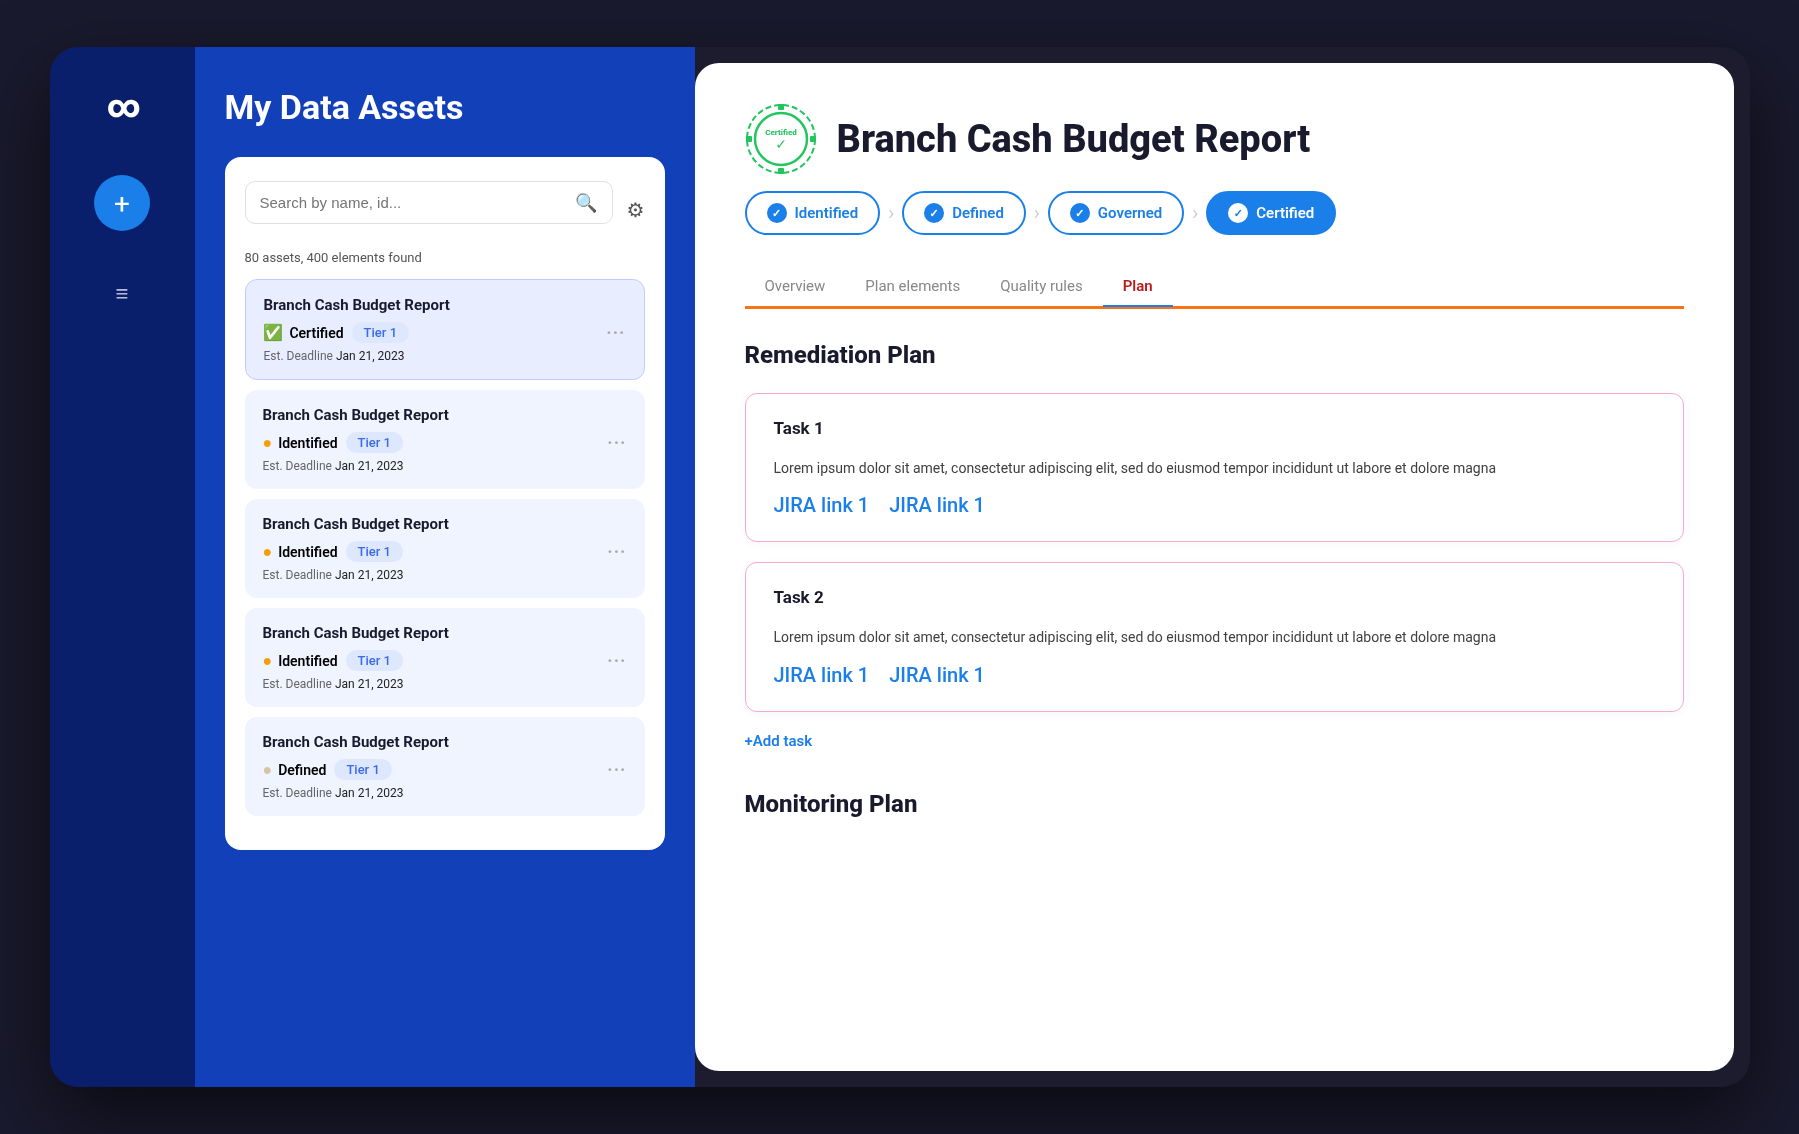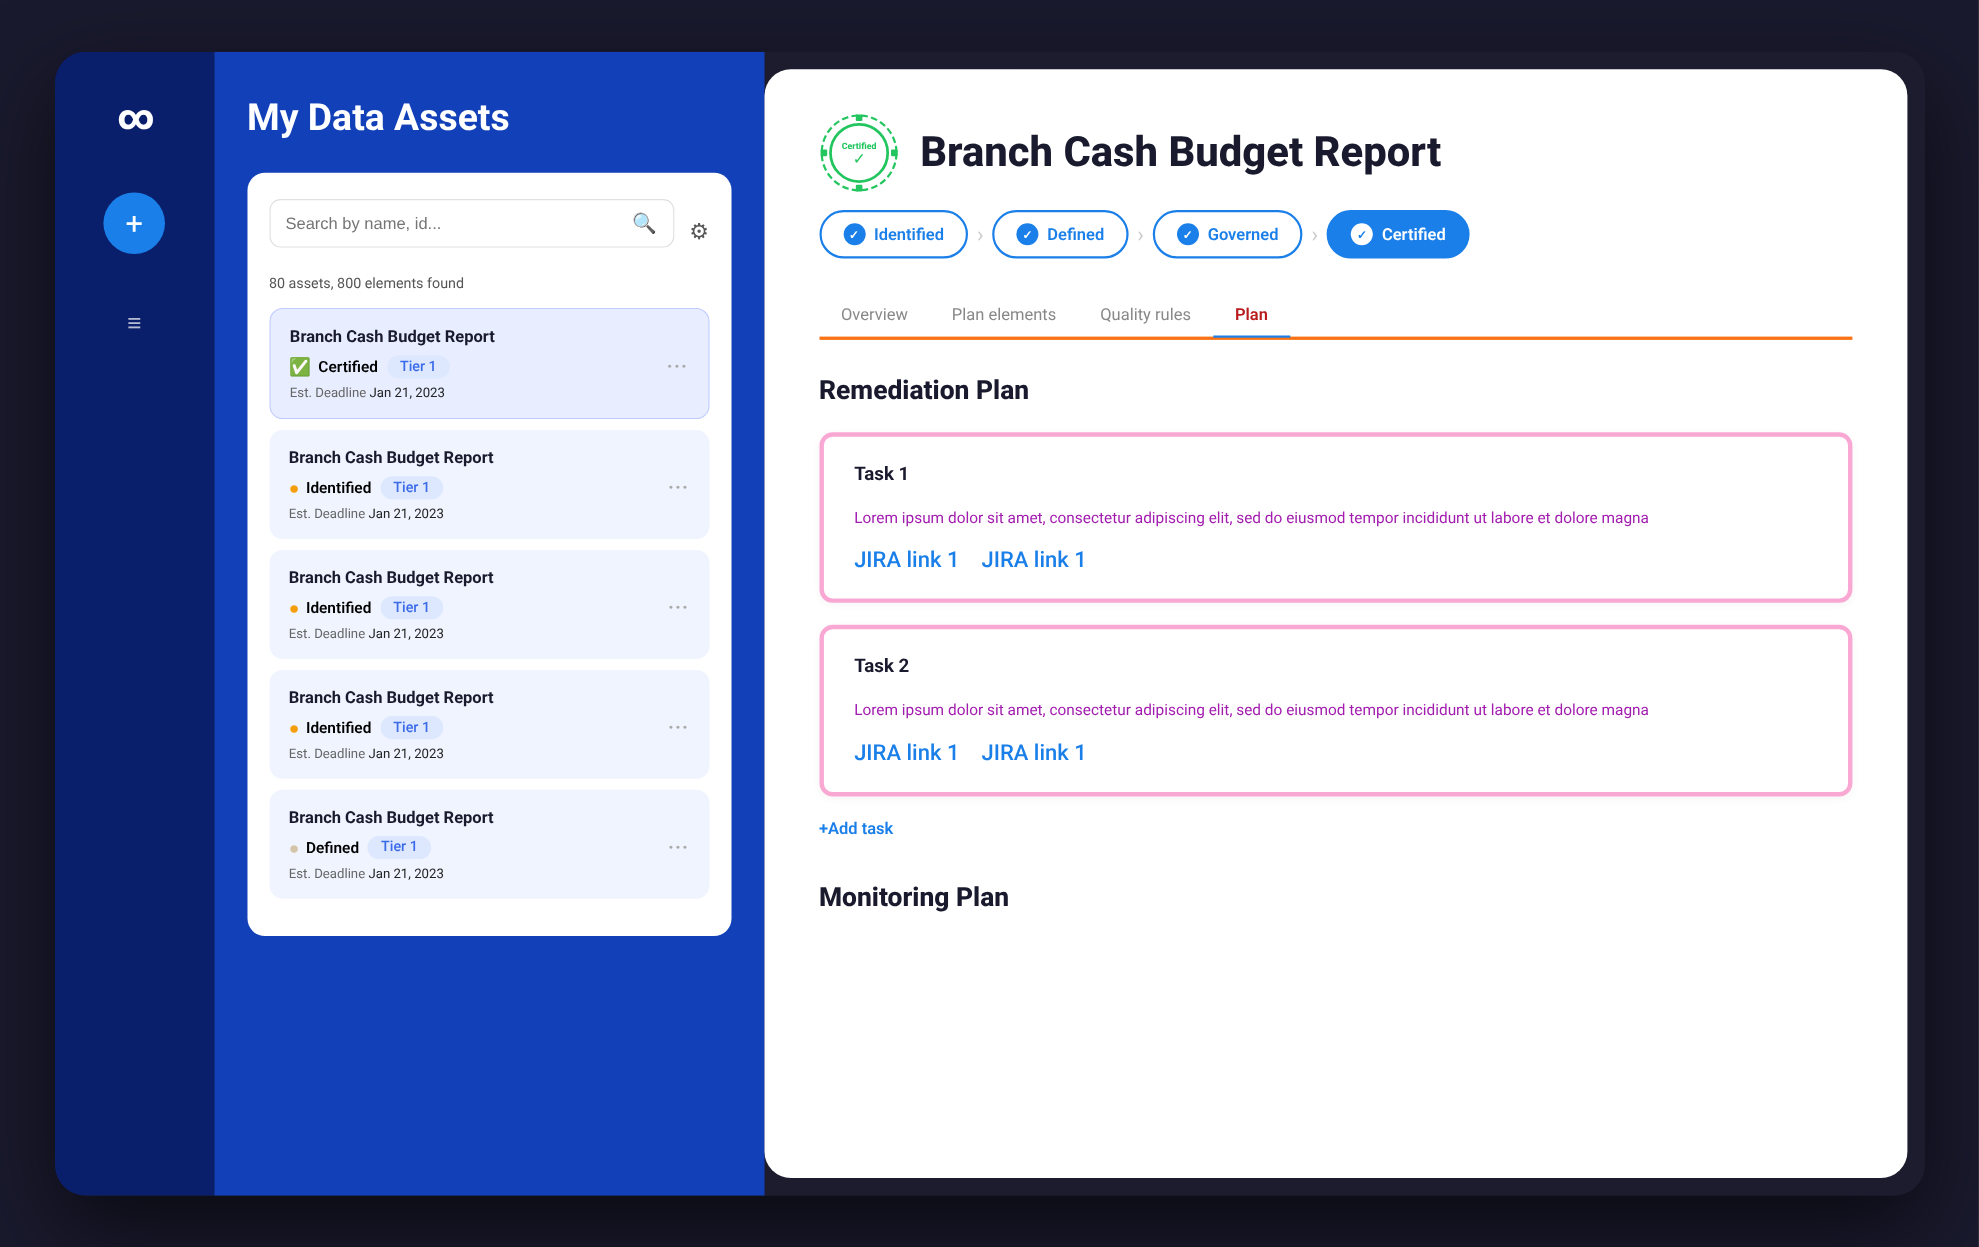--- a/index.html
+++ b/index.html
@@ -280,35 +280,35 @@
     }
     
     .section-title {
       font-size: 24px;
       font-weight: 800;
       color: #1a1a2e;
       margin-bottom: 24px;
     }
     .task-card {
       background: white;
-      border: 4px solid #f9a8d4;
+      border: 1px solid #f9a8d4;
       border-radius: 12px;
       padding: 24px 28px;
       margin-bottom: 20px;
       box-shadow: 0 2px 8px rgba(0,0,0,0.04);
     }
     .task-title {
       font-size: 17px;
       font-weight: 700;
       color: #1a1a2e;
       margin-bottom: 10px;
     }
     .task-desc {
       font-size: 14px;
-      color: #a21caf;
+      color: #404040;
       line-height: 1.6;
       margin-bottom: 14px;
       margin-top: 19px;
     }
     .task-links {
       display: flex;
       gap: 20px;
     }
     .task-link {
       color: #1a7fe8;
@@ -345,21 +345,21 @@
   <div class="left-panel">
     <div class="panel-title">My Data Assets</div>
     <div class="search-area">
       <div style="display:flex; gap:8px; align-items:center; margin-bottom:12px;">
         <div class="search-bar" style="flex:1;">
           <input type="text" placeholder="Search by name, id..." style="">
           <div class="search-icon-wrap">🔍</div>
         </div>
         <div class="filter-icon">⚙</div>
       </div>
-      <div class="results-count">80 assets, 800 elements found</div>
+      <div class="results-count">80 assets, 400 elements found</div>
 
       <div class="asset-card active">
         <div class="asset-card-title">Branch Cash Budget Report</div>
         <div class="asset-card-row">
           <div class="status-indicator">
             <span class="dot-green">✅</span>
             <span>Certified</span>
           </div>
           <div class="tier-badge">Tier 1</div>
           <div class="more-btn">···</div>

